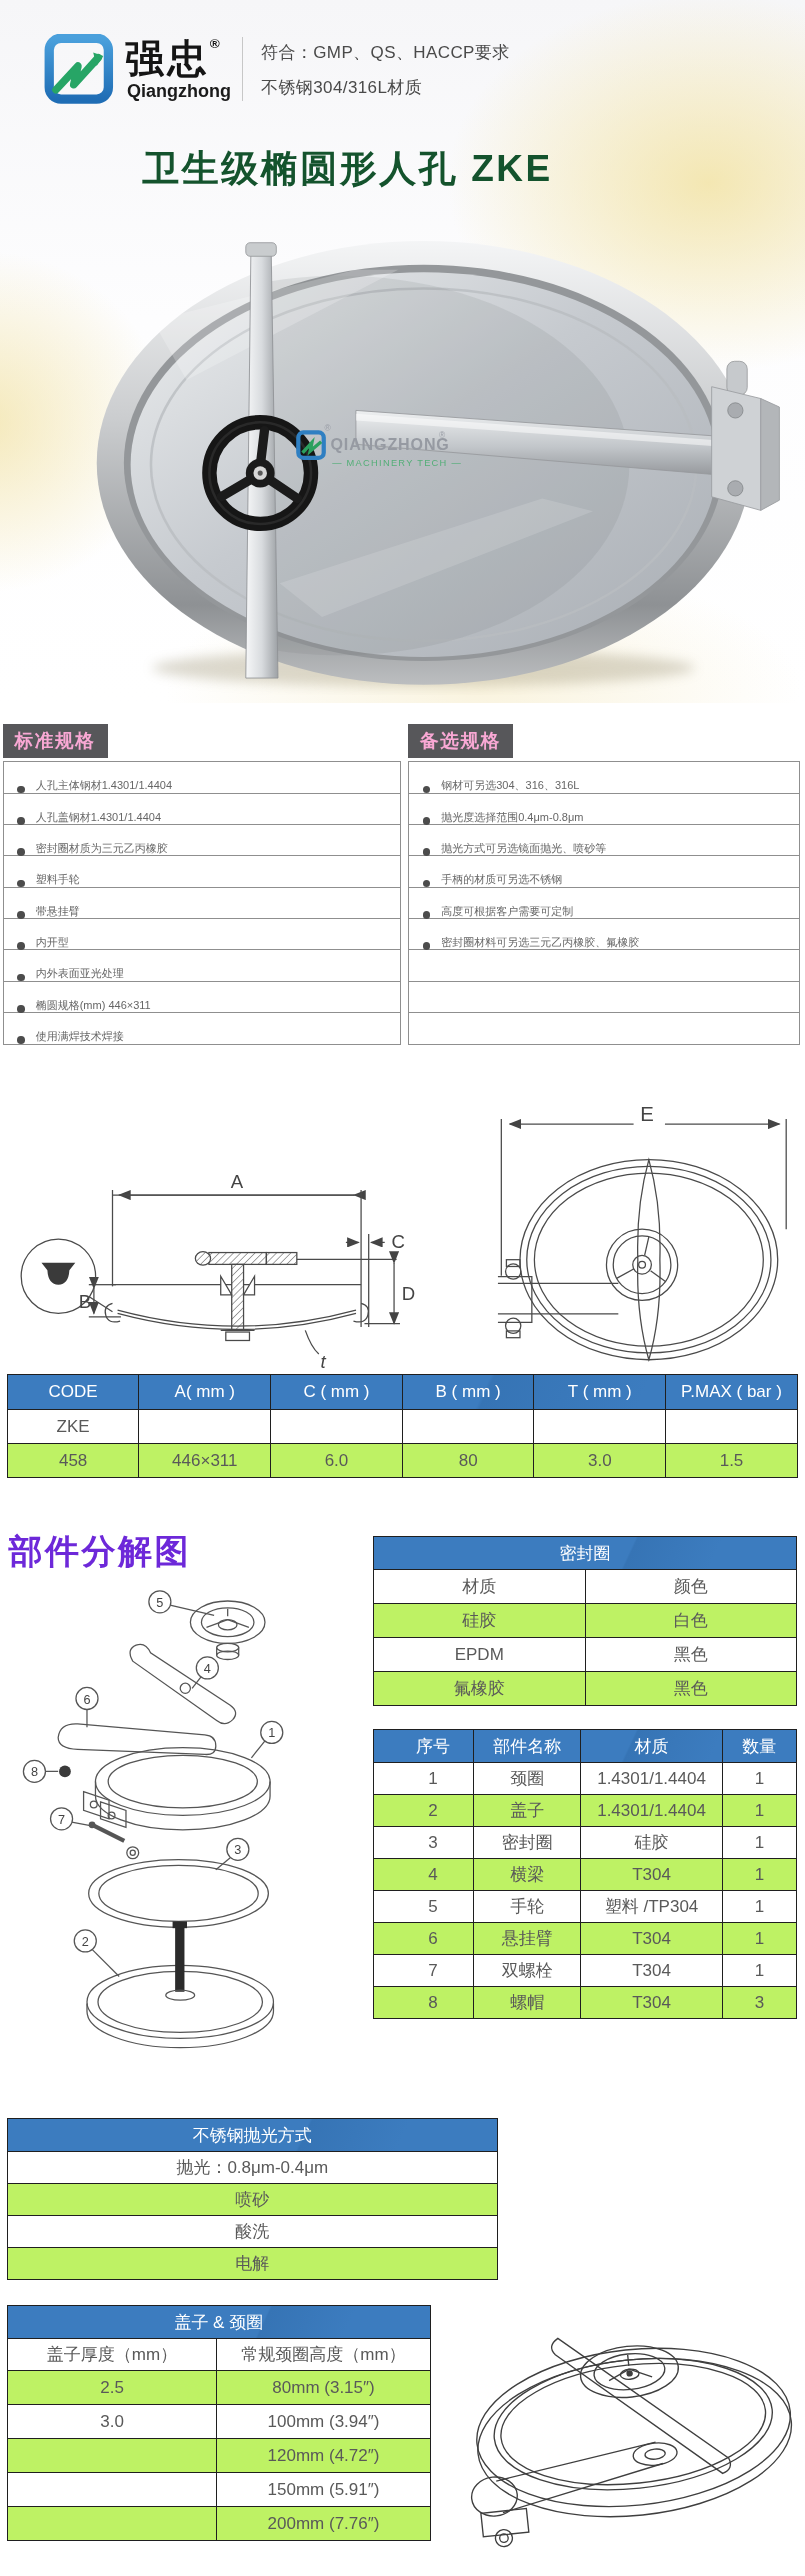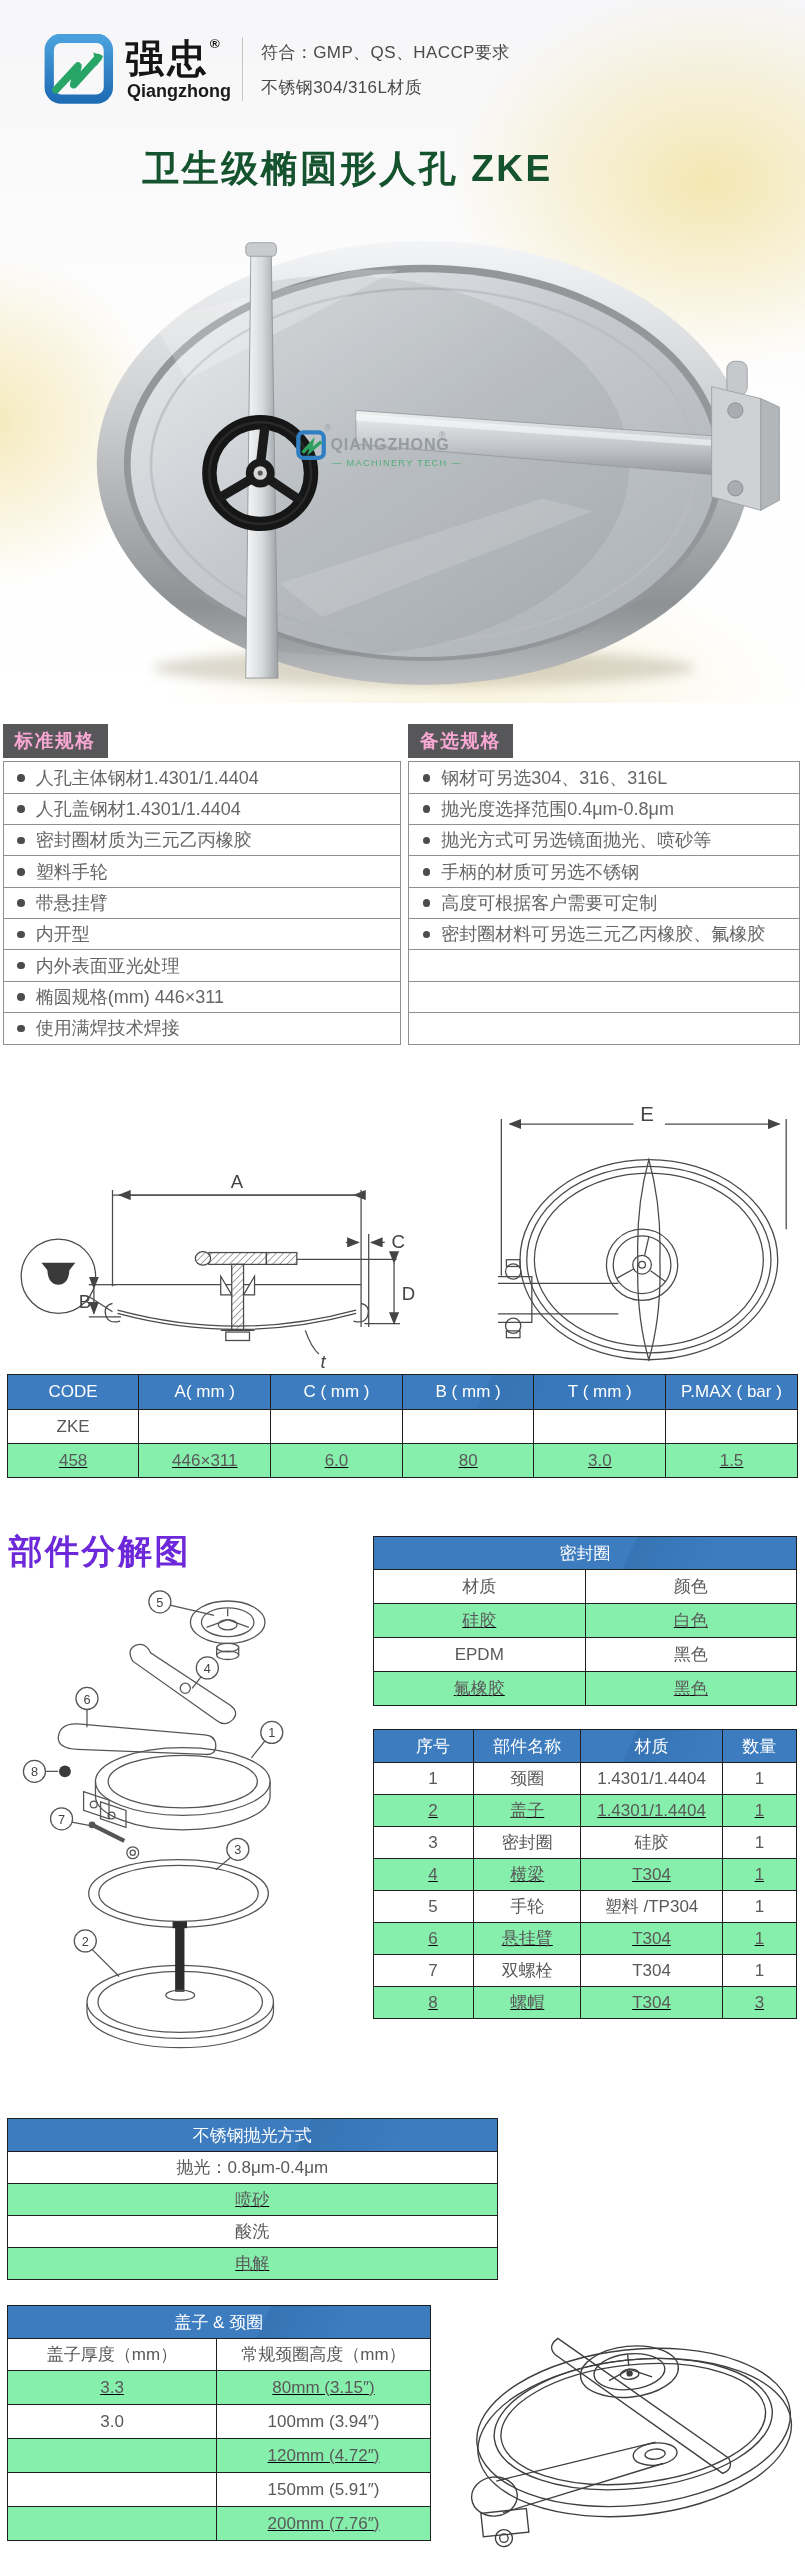--- a/index.html
+++ b/index.html
@@ -13,29 +13,29 @@
       radial-gradient(254px 237px at -2% 60%, rgba(240,222,150,.65), rgba(240,222,150,0) 72%),
       radial-gradient(424px 169px at 60% 98%, rgba(244,232,190,.5), rgba(244,232,190,0) 75%),
       linear-gradient(180deg,#f6f6f8 0%,#fdfdfe 45%,#ffffff 100%);}
   .co-line{font-size:17px;color:#4a4a4a;letter-spacing:0.4px;}
   #page-title{left:0;top:144px;width:695px;text-align:center;font-size:37px;font-weight:bold;
     color:#14532d;letter-spacing:2.5px;}
   
   .hdr-box{background:#57575a;color:#f9a8d4;font-size:18.6px;font-weight:bold;letter-spacing:1.7px;
     display:flex;align-items:center;justify-content:center;}
   .spec-row{box-sizing:border-box;border:1.7px solid #8f8f8f;height:33px;margin-top:-1.7px;
-    display:flex;align-items:center;font-size:18px;color:#666;background:#fff;}
+    display:flex;align-items:flex-end;font-size:11px;color:#666;background:#fff;}
   .spec-row .dot{width:7.6px;height:7.6px;border-radius:50%;background:#4c4c4c;margin:0 11px 0 13.6px;flex:none;}
   
   .tbl{position:absolute;box-sizing:border-box;border:1.7px solid #1f1f1f;background:#fff;}
   .trow{display:flex;box-sizing:border-box;border-top:0.8px solid #1f1f1f;}
   .trow:first-child{border-top:none;}
   .thead{background:linear-gradient(115deg,#3c7cbf 60%,#3674b5 60.5%,#3c7cbf 80%);color:#fff;}
   .thead .cell{color:#fff;}
-  .gray{background:#86efac;text-decoration:underline;}
+  .gray{background:#bef264;}
   .cell{box-sizing:border-box;flex:1;border-left:0.8px solid #1f1f1f;display:flex;align-items:center;
     justify-content:center;font-size:17px;color:#595959;text-align:center;}
   .cell:first-child{border-left:none;}
   .h40{height:34px;}.h38{height:32px;}
   .red-note{color:#e60012;font-size:18.6px;line-height:28px;letter-spacing:0.4px;}
   #exploded-title{left:8.5px;top:1529px;font-size:34px;font-weight:bold;color:#6d28d9;letter-spacing:2.5px;}
   
   .pc1{flex:0 0 19%;margin-left:19px;} .pc2{flex:0 0 25.4%;} .pc3{flex:1;} .pc4{flex:0 0 17.6%;}
   .cc1{flex:0 0 49.4%;} .cc2{flex:1;}
   svg text{font-family:"Liberation Sans","DejaVu Sans",sans-serif;}
@@ -513,21 +513,21 @@
 
   <div class="tbl" style="left:6.8px;top:2305px;width:424px;">
     <div class="trow thead h38">
       <div class="cell">盖子 &amp; 颈圈</div>
     </div>
     <div class="trow h38">
       <div class="cell cc1">盖子厚度（mm）</div>
       <div class="cell cc2">常规颈圈高度（mm）</div>
     </div>
     <div class="trow h40 gray">
-      <div class="cell cc1">3.3</div>
+      <div class="cell cc1">2.5</div>
       <div class="cell cc2">80mm (3.15″)</div>
     </div>
     <div class="trow h40">
       <div class="cell cc1">3.0</div>
       <div class="cell cc2">100mm (3.94″)</div>
     </div>
     <div class="trow h40 gray">
       <div class="cell cc1"></div>
       <div class="cell cc2">120mm (4.72″)</div>
     </div>

